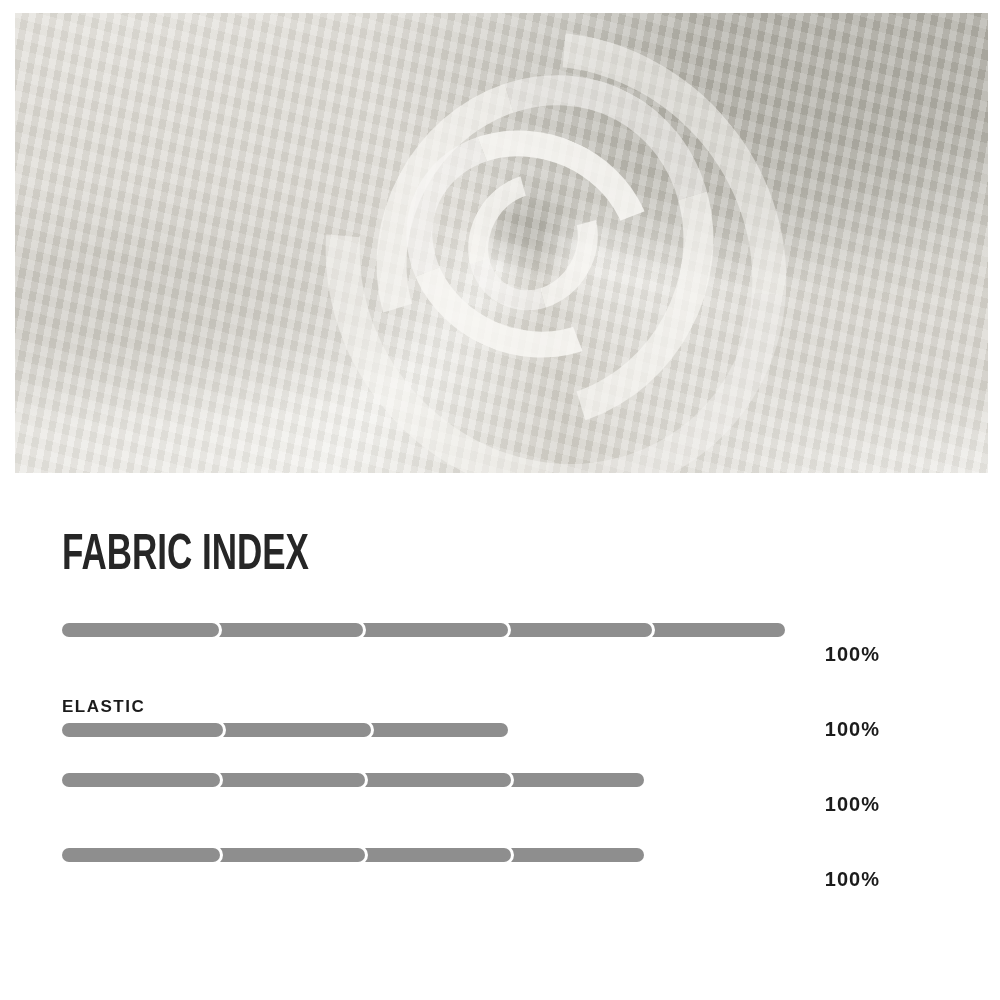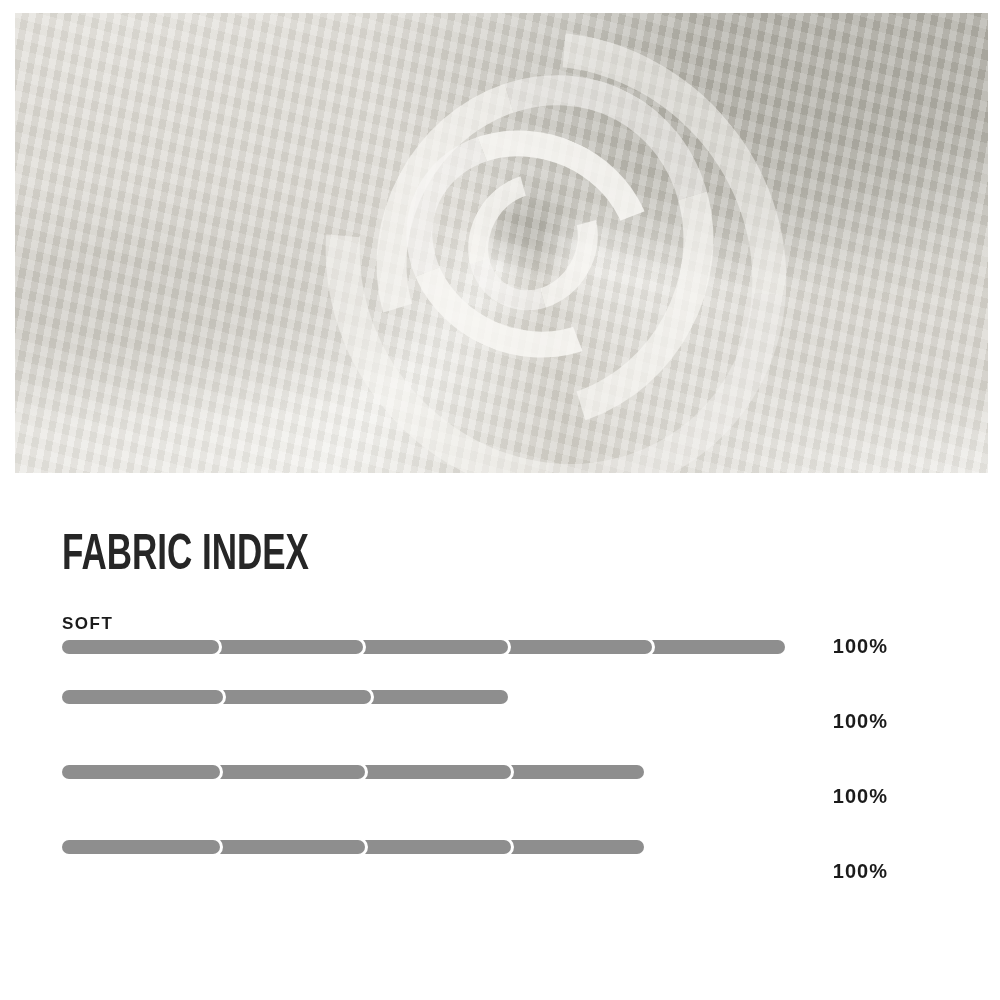--- a/index.html
+++ b/index.html
@@ -98,21 +98,21 @@
   .seg {
     position: absolute;
     top: 0;
     height: 14px;
     background: #8e8e8e;
     border-radius: 8px;
     box-shadow: 0 0 0 3px #ffffff;
   }
   .pct {
     position: absolute;
-    right: 8px;
+    right: 16px;
     top: 21px;
     width: 140px;
     text-align: right;
     font-size: 20px;
     line-height: 20px;
     font-weight: 700;
     letter-spacing: 1px;
     color: #1b1b1b;
   }
 </style>
@@ -126,31 +126,31 @@
     <div class="swirl swirl-3"></div>
     <div class="swirl swirl-2"></div>
     <div class="swirl swirl-1"></div>
     <div class="swirl swirl-4"></div>
   </div>
 
   <div class="title">FABRIC INDEX</div>
 
   <div class="rows">
       <div class="row">
-    <div class="row-label">SOFT</div>
     <div class="bar" style="width: 723px;">
           <span class="seg" style="left: 0px; width: 156.6px; z-index: 5; background: rgb(142, 142, 142);"></span>
           <span class="seg" style="left: 144.6px; width: 156.6px; z-index: 4; background: rgb(142, 142, 142);"></span>
           <span class="seg" style="left: 289.2px; width: 156.6px; z-index: 3; background: rgb(142, 142, 142);"></span>
           <span class="seg" style="left: 433.8px; width: 156.6px; z-index: 2; background: rgb(142, 142, 142);"></span>
           <span class="seg" style="left: 578.4px; width: 144.6px; z-index: 1; background: rgb(142, 142, 142);"></span>
         </div>
     <div class="pct">100%</div>
   </div>
       <div class="row">
+    <div class="row-label">ELASTIC</div>
     <div class="bar" style="width: 446px;">
           <span class="seg" style="left: 0px; width: 160.667px; z-index: 3; background: rgb(142, 142, 142);"></span>
           <span class="seg" style="left: 148.667px; width: 160.667px; z-index: 2; background: rgb(142, 142, 142);"></span>
           <span class="seg" style="left: 297.333px; width: 148.667px; z-index: 1; background: rgb(142, 142, 142);"></span>
         </div>
     <div class="pct">100%</div>
   </div>
       <div class="row">
     <div class="bar" style="width: 582px;">
           <span class="seg" style="left: 0px; width: 157.5px; z-index: 4; background: rgb(142, 142, 142);"></span>

